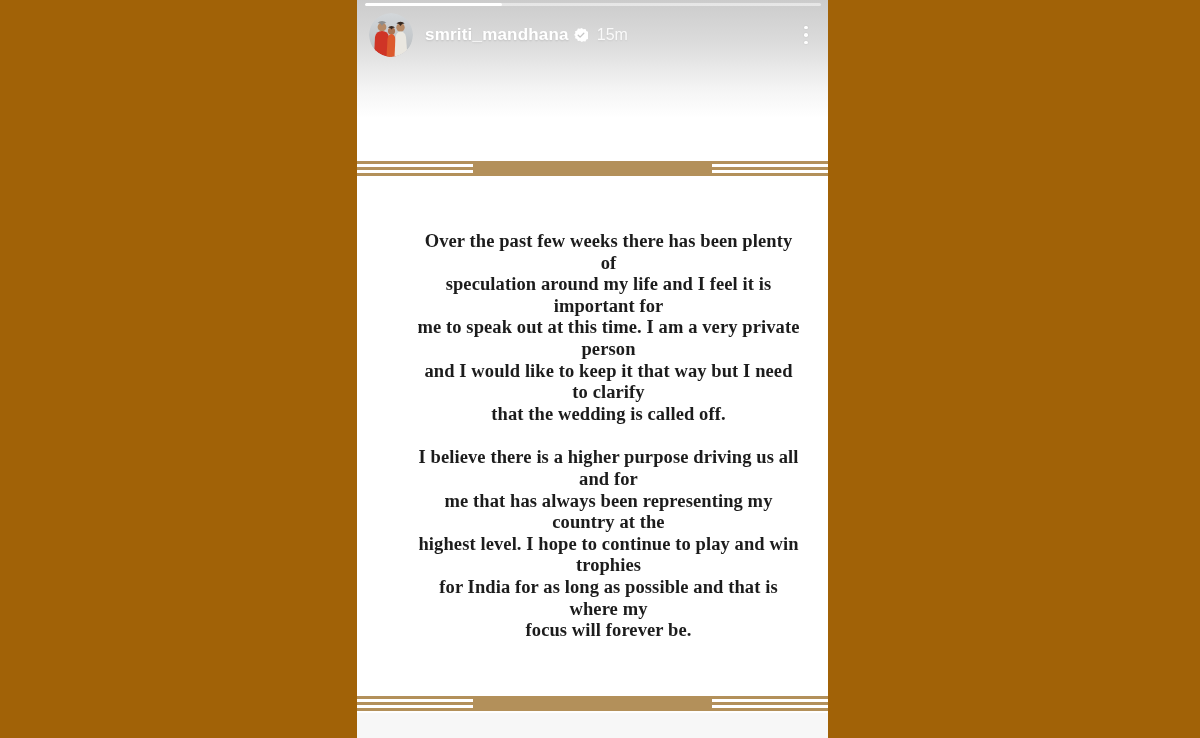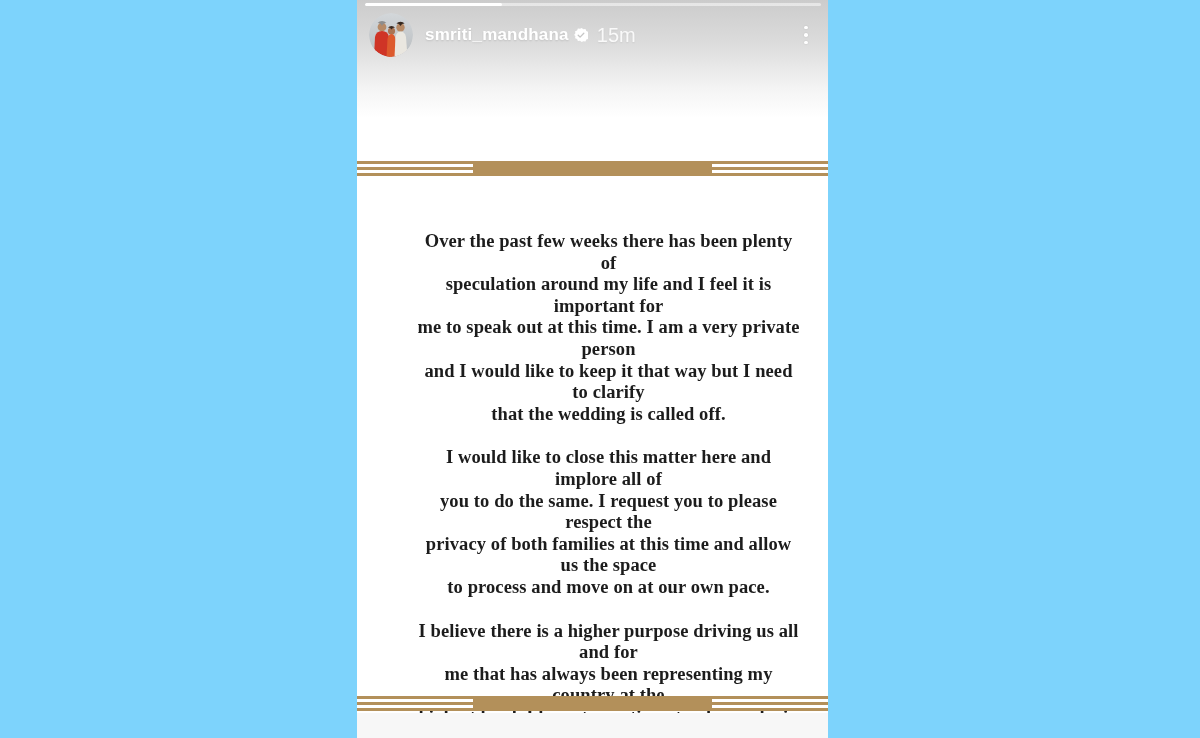--- a/index.html
+++ b/index.html
@@ -3,41 +3,41 @@
 <meta charset="utf-8">
 <style>
   :root{
     --gold:#b3905a;
     --text:#1c1c1c;
   }
   *{margin:0;padding:0;box-sizing:border-box;}
   html,body{width:1200px;height:738px;background:#ffffff;overflow:hidden;}
   body{font-family:"Liberation Sans", sans-serif;}
 
-  .stage{position:relative;width:1200px;height:738px;background:#7dd3fc;overflow:hidden;}
+  .stage{position:relative;width:1200px;height:738px;background:#a16207;overflow:hidden;}
 
   
   .story{position:absolute;left:357px;top:0;width:471px;height:738px;background:#ffffff;overflow:hidden;}
 
   .top-scrim{position:absolute;left:0;top:0;width:100%;height:118px;
     background:linear-gradient(to bottom, rgba(40,40,40,0.24) 0%, rgba(40,40,40,0.16) 38%, rgba(40,40,40,0.05) 75%, rgba(40,40,40,0) 100%);
     pointer-events:none;}
 
   
   .progress-track{position:absolute;left:8px;top:3px;width:456px;height:3px;border-radius:2px;
     background:rgba(255,255,255,0.5);overflow:hidden;}
   .progress-fill{height:100%;background:#ffffff;border-radius:2px;}
 
   
   .header{position:absolute;left:12px;top:12px;width:447px;height:46px;display:flex;align-items:center;}
   .avatar{width:44px;height:44px;border-radius:50%;overflow:hidden;flex:0 0 auto;display:block;}
   .username{margin-left:12px;color:#ffffff;font-weight:700;font-size:17px;letter-spacing:0.2px;
     text-shadow:0 1px 2px rgba(0,0,0,0.12);}
   .badge{margin-left:5px;display:block;flex:0 0 auto;}
-  .timestamp{margin-left:9px;color:rgba(255,255,255,0.88);font-size:20px;font-weight:400;
+  .timestamp{margin-left:9px;color:rgba(255,255,255,0.88);font-size:16px;font-weight:400;
     text-shadow:0 1px 2px rgba(0,0,0,0.08);}
   .spacer{flex:1;}
   .kebab{width:20px;height:26px;display:flex;flex-direction:column;align-items:center;justify-content:center;gap:4px;cursor:pointer;}
   .kebab i{width:3.5px;height:3.5px;border-radius:50%;background:#ffffff;display:block;box-shadow:0 0 2px rgba(0,0,0,0.12);}
 
   
   .band{position:absolute;left:0;width:471px;height:15px;display:flex;}
   .band .stripes{flex:1;
     background:linear-gradient(to bottom,
       var(--gold) 0px, var(--gold) 2.6px,
@@ -121,24 +121,20 @@
       <div class="block"></div>
       <div class="stripes"></div>
     </div>
 
     <div class="statement">
       <p>Over the past few weeks there has been plenty of
 speculation around my life and I feel it is important for
 me to speak out at this time. I am a very private person
 and I would like to keep it that way but I need to clarify
 that the wedding is called off.</p>
-      <p>I would like to close this matter here and implore all of
-you to do the same. I request you to please respect the
-privacy of both families at this time and allow us the space
-to process and move on at our own pace.</p>
       <p>I believe there is a higher purpose driving us all and for
 me that has always been representing my country at the
 highest level. I hope to continue to play and win trophies
 for India for as long as possible and that is where my
 focus will forever be.</p>
 
     </div>
 
     <div class="band bottom">
       <div class="stripes"></div>

